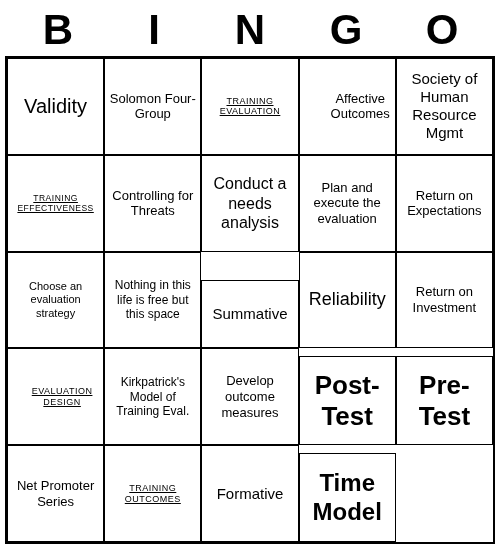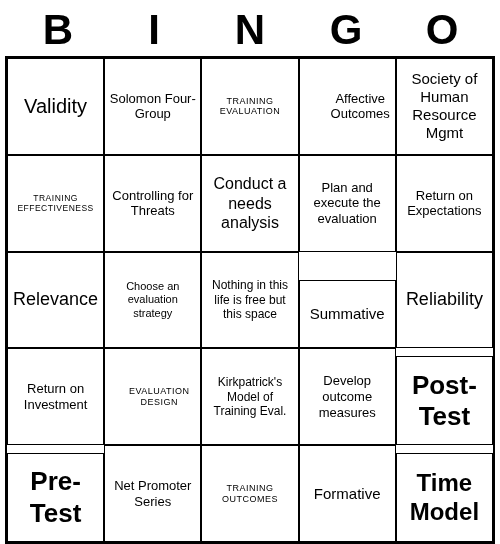--- a/index.html
+++ b/index.html
@@ -42,20 +42,21 @@
       text-align: center;
       padding: 4px;
       font-size: 13px;
       line-height: 1.2;
       color: #000;
     }
     .cell.small-text {
       font-size: 9px;
       text-transform: uppercase;
       letter-spacing: 0.5px;
+      text-decoration: underline;
     }
     .cell.large-text {
       font-size: 22px;
       font-weight: bold;
       margin-top: 8px;
     }
     .cell.medium-text {
       font-size: 15px;
     }
   </style>
@@ -77,21 +78,20 @@
   <div class="cell small-text" style="font-size:9px;">TRAINING EVALUATION</div>
   <div class="cell" style="font-size:13px;padding-left:30px;">Affective Outcomes</div>
   <div class="cell" style="font-size:15px;">Society of Human Resource Mgmt</div>
 
   <div class="cell small-text" style="font-size:8.5px;">TRAINING EFFECTIVENESS</div>
   <div class="cell" style="font-size:13px;">Controlling for Threats</div>
   <div class="cell" style="font-size:16px;font-weight:normal;">Conduct a needs analysis</div>
   <div class="cell" style="font-size:13px;">Plan and execute the evaluation</div>
   <div class="cell" style="font-size:13px;">Return on Expectations</div>
 
-  <div class="cell" style="font-size:18px;">Relevance</div>
   <div class="cell" style="font-size:11px;">Choose an evaluation strategy</div>
   <div class="cell" style="font-size:12px;">Nothing in this life is free but this space</div>
   <div class="cell" style="font-size:15px;margin-top:28px;">Summative</div>
   <div class="cell" style="font-size:18px;">Reliability</div>
 
   <div class="cell" style="font-size:13px;">Return on Investment</div>
   <div class="cell small-text" style="font-size:9px;padding-left:17px;">EVALUATION DESIGN</div>
   <div class="cell" style="font-size:12px;">Kirkpatrick's Model of Training Eval.</div>
   <div class="cell" style="font-size:13px;">Develop outcome measures</div>
   <div class="cell large-text" style="font-size:26px;font-weight:bold;">Post-Test</div>

